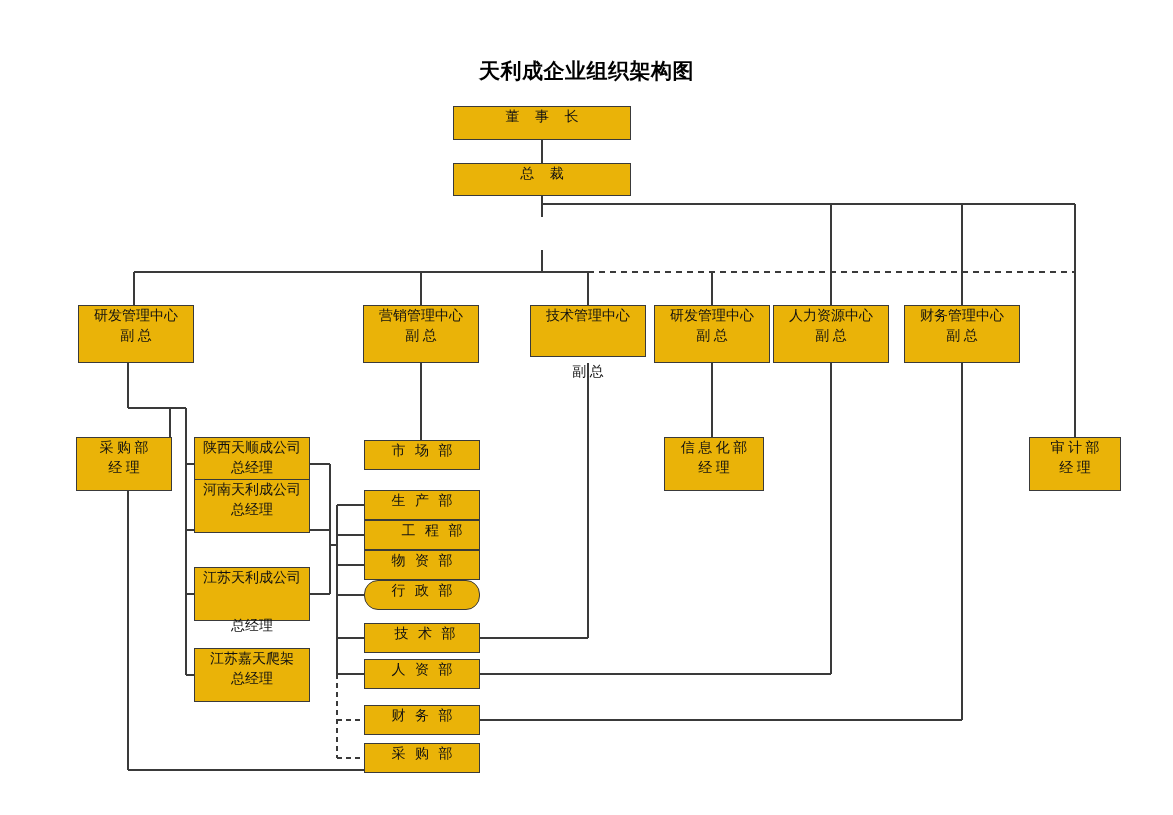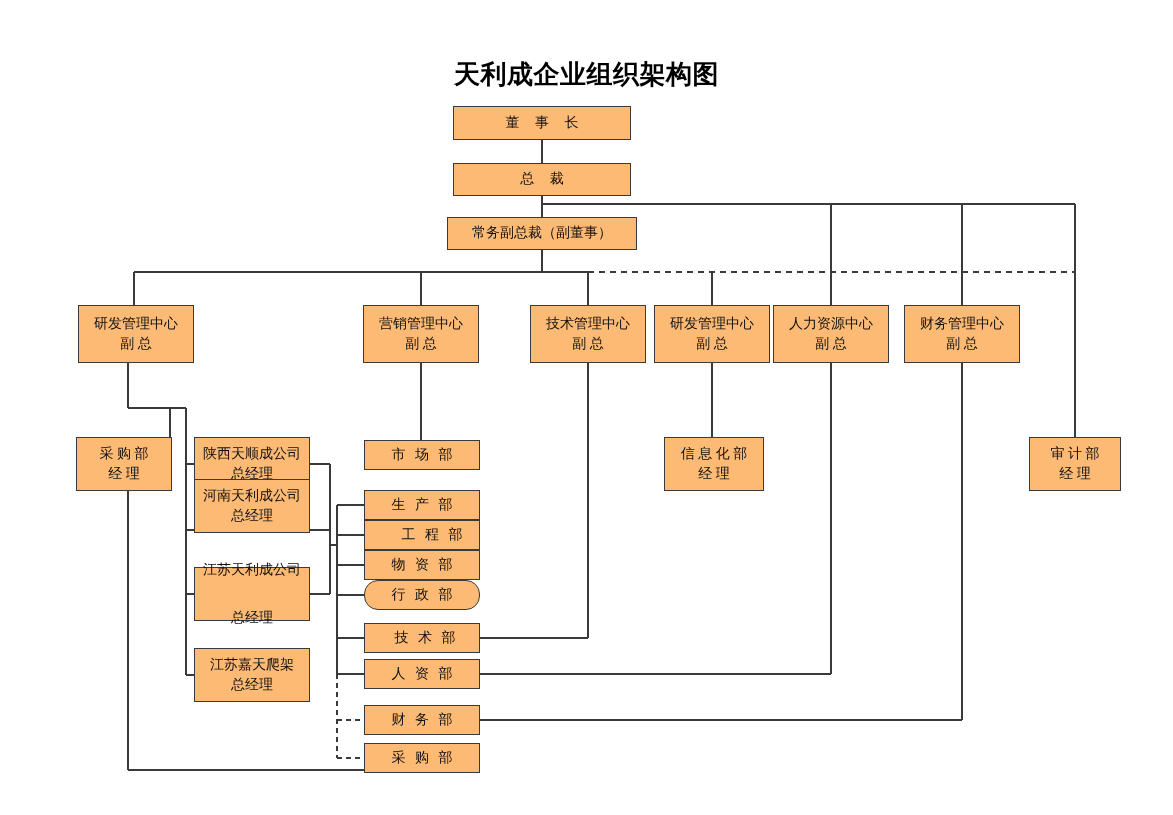--- a/index.html
+++ b/index.html
@@ -18,38 +18,37 @@
     overflow: hidden;
   }
   #chart-title {
     position: absolute;
     left: 0;
     top: 57px;
     width: 1173px;
     text-align: center;
     font-family: "Liberation Sans", "DejaVu Sans", sans-serif;
     font-weight: bold;
-    font-size: 26px;
+    font-size: 21px;
     color: #000000;
     letter-spacing: 0.5px;
   }
   svg.org-svg {
     position: absolute;
     left: 0;
     top: 0;
   }
   .org-box {
     position: absolute;
     box-sizing: border-box;
     border: 1px solid #3a3a3a;
-    background: #fdba74;
+    background: #eab308;
     display: flex;
     flex-direction: column;
     align-items: center;
-    justify-content: center;
     color: #111111;
     font-size: 14px;
     line-height: 1.45;
     white-space: nowrap;
   }
   .org-box .ln { display: block; }
   .sp2 { letter-spacing: 6px; text-indent: 6px; }
   .sp1 { letter-spacing: 3px; text-indent: 3px; }
   .sp0 { letter-spacing: 0px; }
 </style>
@@ -134,35 +133,32 @@
   </svg>
 
   <div class="org-box" style="left:453px; top:106px; width:178px; height:34px;">
     <span class="ln sp2">董  事  长</span>
   </div>
 
   <div class="org-box" style="left:453px; top:163px; width:178px; height:33px;">
     <span class="ln sp2">总      裁</span>
   </div>
 
-  <div class="org-box" style="left:447px; top:217px; width:190px; height:33px;">
-    <span class="ln sp0">常务副总裁（副董事）</span>
-  </div>
 
   <div class="org-box" style="left:78px; top:305px; width:116px; height:58px;">
     <span class="ln sp0">研发管理中心</span>
     <span class="ln sp0">副    总</span>
   </div>
 
   <div class="org-box" style="left:363px; top:305px; width:116px; height:58px;">
     <span class="ln sp0">营销管理中心</span>
     <span class="ln sp0">副    总</span>
   </div>
 
-  <div class="org-box" style="left:530px; top:305px; width:116px; height:58px;">
+  <div class="org-box" style="left:530px; top:305px; width:116px; height:52px;gap:36px;">
     <span class="ln sp0">技术管理中心</span>
     <span class="ln sp0">副    总</span>
   </div>
 
   <div class="org-box" style="left:654px; top:305px; width:116px; height:58px;">
     <span class="ln sp0">研发管理中心</span>
     <span class="ln sp0">副    总</span>
   </div>
 
   <div class="org-box" style="left:773px; top:305px; width:116px; height:58px;">

